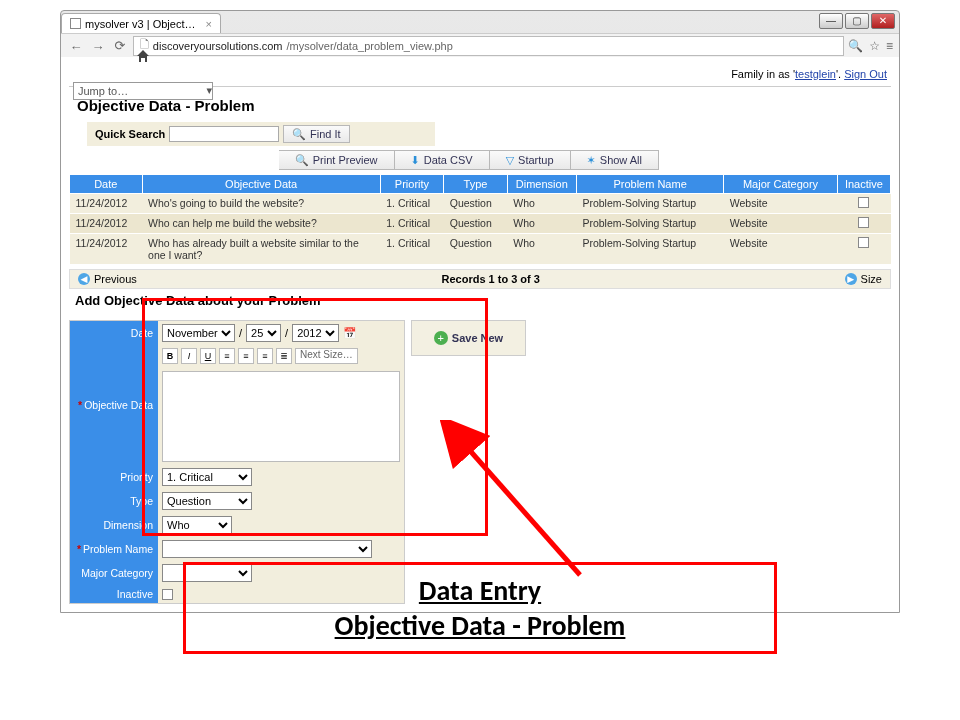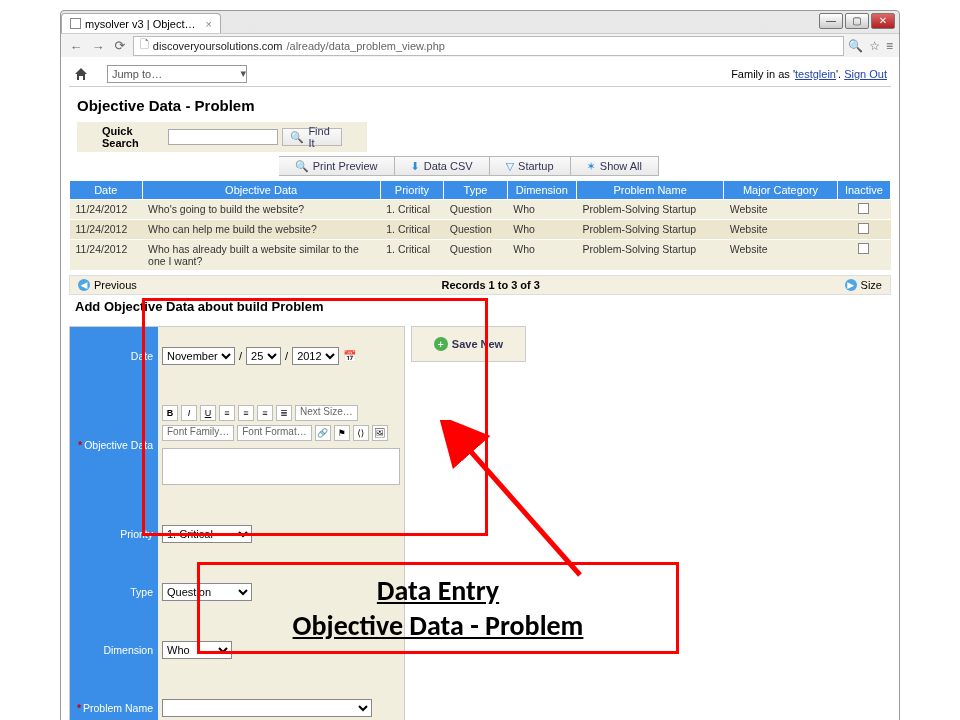--- a/index.html
+++ b/index.html
@@ -12,47 +12,47 @@
   .winbtns { position: absolute; right: 4px; top: 2px; display: flex; gap: 2px; }
   .winbtn { width: 24px; height: 16px; border: 1px solid #777; border-radius: 2px; font-size: 10px; text-align: center; line-height: 14px; background: linear-gradient(#fff,#ccc); color: #333; }
   .winbtn.close { background: linear-gradient(#e06666,#b02020); color: #fff; }
   .addr-row { height: 24px; display: flex; align-items: center; gap: 4px; padding: 2px 6px; background: #f2f2f2; border-top: 1px solid #ccc; }
   .nav-arrow { width: 18px; height: 18px; font-size: 13px; color: #666; text-align: center; line-height: 18px; cursor: pointer; }
   .addr-bar { flex: 1; height: 20px; border: 1px solid #bbb; background: #fff; padding: 2px 6px; color: #666; display: flex; align-items: center; gap: 4px; }
   .addr-bar .host { color: #222; }
   .right-icons { display: flex; gap: 6px; color: #666; font-size: 12px; }
   .page { background: #fff; padding: 4px 8px 8px 8px; }
   .app-bar { display: flex; align-items: center; justify-content: space-between; height: 26px; border-bottom: 1px solid #ccc; padding: 0 4px; }
-  .app-bar-left { display:flex; align-items:center; gap:18px; }
+  .app-bar-left { display:flex; align-items:center; gap:18px;flex-direction:column; }
   .home-icon { width:16px; height:16px; display:inline-block; }
   .jump-box { height: 18px; border: 1px solid #999; background: #fff; font-size: 11px; width: 140px; padding-left: 4px; color: #555; display:flex; align-items:center; justify-content:space-between; }
   .app-bar-right { font-size: 11px; }
   .app-bar-right a { color: #2244aa; text-decoration: underline; }
   .page-title { font-size: 15px; font-weight: bold; margin: 10px 0 8px 8px; }
-  .qs-row { display: flex; align-items: center; gap: 4px; background: #f2eedd; padding: 3px 25px; width: 290px; margin-left: 8px; }
+  .qs-row { display: flex; align-items: center; gap: 4px; background: #f2eedd; padding: 3px 8px; width: 348px; margin-left: 18px; }
   .qs-row input[type=text]{ height:16px; border:1px solid #aaa; width:110px; font-size:11px; padding:1px 3px; }
   .btn { display: inline-flex; align-items: center; gap: 4px; border: 1px solid #b8b8b8; background: linear-gradient(#fafafa,#e9e9e9); height: 18px; padding: 1px 8px; font-size: 11px; color: #335; cursor: pointer; }
   .toolbar { display: flex; gap: 0; margin: 4px 0 0 0; }
   .toolbar .spacer { width: 210px; }
   .toolbar .btn { width: auto; padding: 2px 16px; height: 20px; border-left: none; }
   .toolbar .btn:first-of-type { border-left:1px solid #b8b8b8; }
   table.grid { width: 100%; border-collapse: collapse; font-size: 10.5px; margin-top: 4px; }
   table.grid th { background: #3a8ee8; color: #fff; font-weight: normal; padding: 3px 4px; text-align: center; border: 1px solid #fff; font-size:11px; }
   table.grid td { background: #f2eedd; padding: 3px 6px; border-bottom: 1px solid #fff; color: #333; vertical-align: top; }
   table.grid tr.alt td { background: #ece6cf; }
   .pager { display: flex; align-items: center; justify-content: space-between; background: #f3f0e2; border: 1px solid #ddd; padding: 3px 8px; margin-top: 4px; font-size: 11px; }
   .pager .pbtn { display:flex; align-items:center; gap:4px; }
   .circ { width:12px; height:12px; border-radius:50%; background:#4ea6e6; color:#fff; font-size:9px; display:inline-flex; align-items:center; justify-content:center; }
   .form-area { display: flex; gap: 6px; margin-top: 8px; align-items: flex-start; }
   .form-box { border: 1px solid #ccc; width: 336px; }
   .form-title { font-size: 13px; font-weight: bold; padding: 4px 6px; }
   .form-row { display: flex; }
   .form-label { width: 88px; background: #3a8ee8; color: #fff; text-align: right; padding: 3px 5px; font-size: 10.5px; display:flex; align-items:center; justify-content:flex-end; gap:2px;}
   .form-label .req { color:#c00; font-weight:bold; }
-  .form-field { flex: 1; background: #f2eedd; padding: 20px 4px; display: flex; align-items: center; gap: 4px; flex-wrap:wrap; }
+  .form-field { flex: 1; background: #f2eedd; padding: 3px 4px; display: flex; align-items: center; gap: 4px; flex-wrap:wrap; }
   .form-field.tall { height: 120px; align-items: flex-start; flex-direction: column; }
   select, .fake-select { height: 18px; border: 1px solid #888; background: #fff; font-size: 11px; }
   .rte-row { display:flex; gap:3px; flex-wrap:wrap; align-items:center; }
   .rte-btn { width:16px; height:16px; border:1px solid #bbb; background:#fff; font-size:9px; text-align:center; line-height:14px; }
   .rte-sel { border:1px solid #bbb; background:#fff; font-size:10px; height:16px; padding:0 4px; color:#666; }
   .rte-area { width: 100%; flex:1; border:1px solid #bbb; background:#fff; margin-top:3px; }
   .save-box { border:1px solid #ccc; width:115px; height:36px; display:flex; align-items:center; justify-content:center; gap:4px; font-size:11px; color:#335; background:#f3f0e2; }
   .plus { width:14px; height:14px; border-radius:50%; background:#4caf50; color:#fff; text-align:center; line-height:14px; font-size:11px; display:inline-block; }
   .highlight-box { position:absolute; border:3px solid red; }
   .arrow-annot { position:absolute; }
@@ -76,21 +76,21 @@
       <div class="winbtn close">✕</div>
     </div>
   </div>
   <div class="addr-row">
     <span class="nav-arrow">←</span>
     <span class="nav-arrow">→</span>
     <span class="nav-arrow">⟳</span>
     <div class="addr-bar">
       <span>🗋</span>
       <span class="host">discoveryoursolutions.com</span>
-        <span>/already/data_problem_view.php</span>
+        <span>/mysolver/data_problem_view.php</span>
     </div>
     <div class="right-icons">
       <span>🔍</span>
       <span>☆</span>
       <span>≡</span>
     </div>
   </div>
 
   <div class="page">
     <div class="app-bar">
@@ -187,21 +187,21 @@
           <span class="circ">◀</span> 
           <span>Previous</span>
         </span>
       <b>Records 1 to 3 of 3</b>
       <span class="pbtn">
           <span class="circ">▶</span> 
           <span>Size</span>
         </span>
     </div>
 
-    <div class="form-title">Add Objective Data about build Problem</div>
+    <div class="form-title">Add Objective Data about your Problem</div>
     <div class="form-area">
       <div class="form-box">
         <div class="form-row">
           <div class="form-label">Date</div>
           <div class="form-field">
             <select><option>November</option></select> /
             <select><option>25</option></select> /
             <select><option>2012</option></select>
             <span>📅</span>
           </div>
@@ -215,28 +215,20 @@
             <div class="rte-row">
               <span class="rte-btn" style="font-weight:bold">B</span>
               <span class="rte-btn" style="font-style:italic">I</span>
               <span class="rte-btn" style="text-decoration:underline">U</span>
               <span class="rte-btn">≡</span>
               <span class="rte-btn">≡</span>
               <span class="rte-btn">≡</span>
               <span class="rte-btn">≣</span>
               <span class="rte-sel">Next Size…</span>
             </div>
-            <div class="rte-row">
-              <span class="rte-sel">Font Family…</span>
-              <span class="rte-sel">Font Format…</span>
-              <span class="rte-btn">🔗</span>
-              <span class="rte-btn">⚑</span>
-              <span class="rte-btn">⟨⟩</span>
-              <span class="rte-btn">🖼</span>
-            </div>
             <div class="rte-area"></div>
           </div>
         </div>
         <div class="form-row">
           <div class="form-label">Priority</div>
           <div class="form-field">
               <select style="width:90px"><option>1. Critical</option></select>
             </div>
         </div>
         <div class="form-row">
@@ -283,16 +275,16 @@
 
 <div class="highlight-box" style="left:142px; top:298px; width:346px; height:238px;"></div>
 <svg class="arrow-annot" style="left:440px; top:420px; width:160px; height:170px;">
   <defs>
       <marker id="ah" markerWidth="10" markerHeight="10" refX="2" refY="5" orient="auto">
         <path d="M0,0 L10,5 L0,10 Z" fill="red"></path>
       </marker>
     </defs>
   <line x1="140" y1="155" x2="25" y2="25" stroke="red" stroke-width="5" marker-end="url(#ah)"></line>
 </svg>
-<div class="callout" style="left:197px; top:562px; width:482px;">
+<div class="callout" style="left:183px; top:562px; width:594px;">
   <div>Data Entry</div>
   <div>Objective Data - Problem</div>
 </div>
 
 </body></html>

